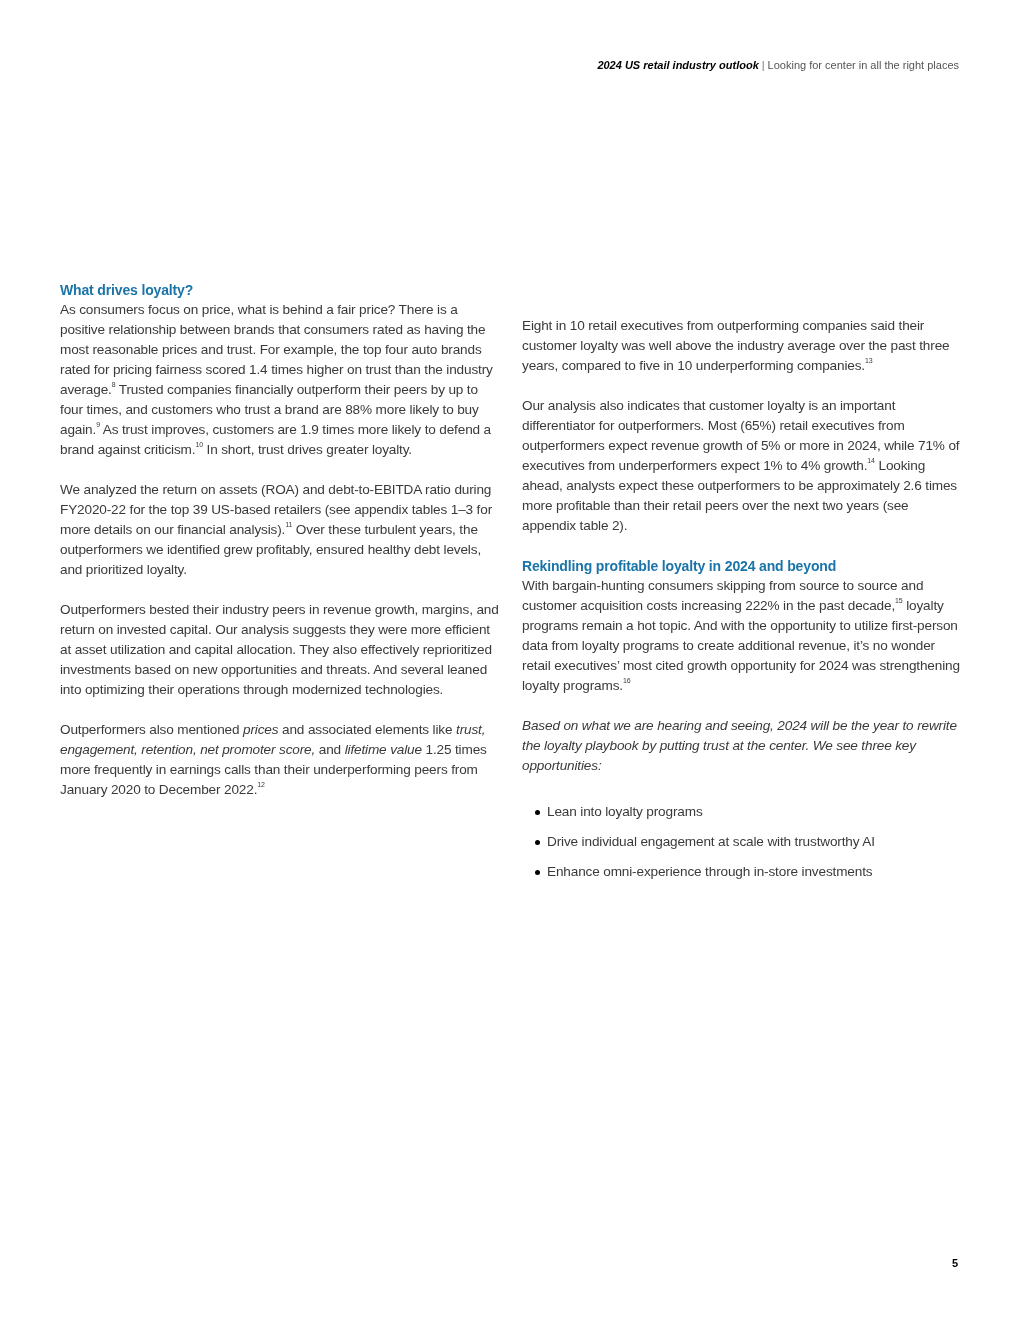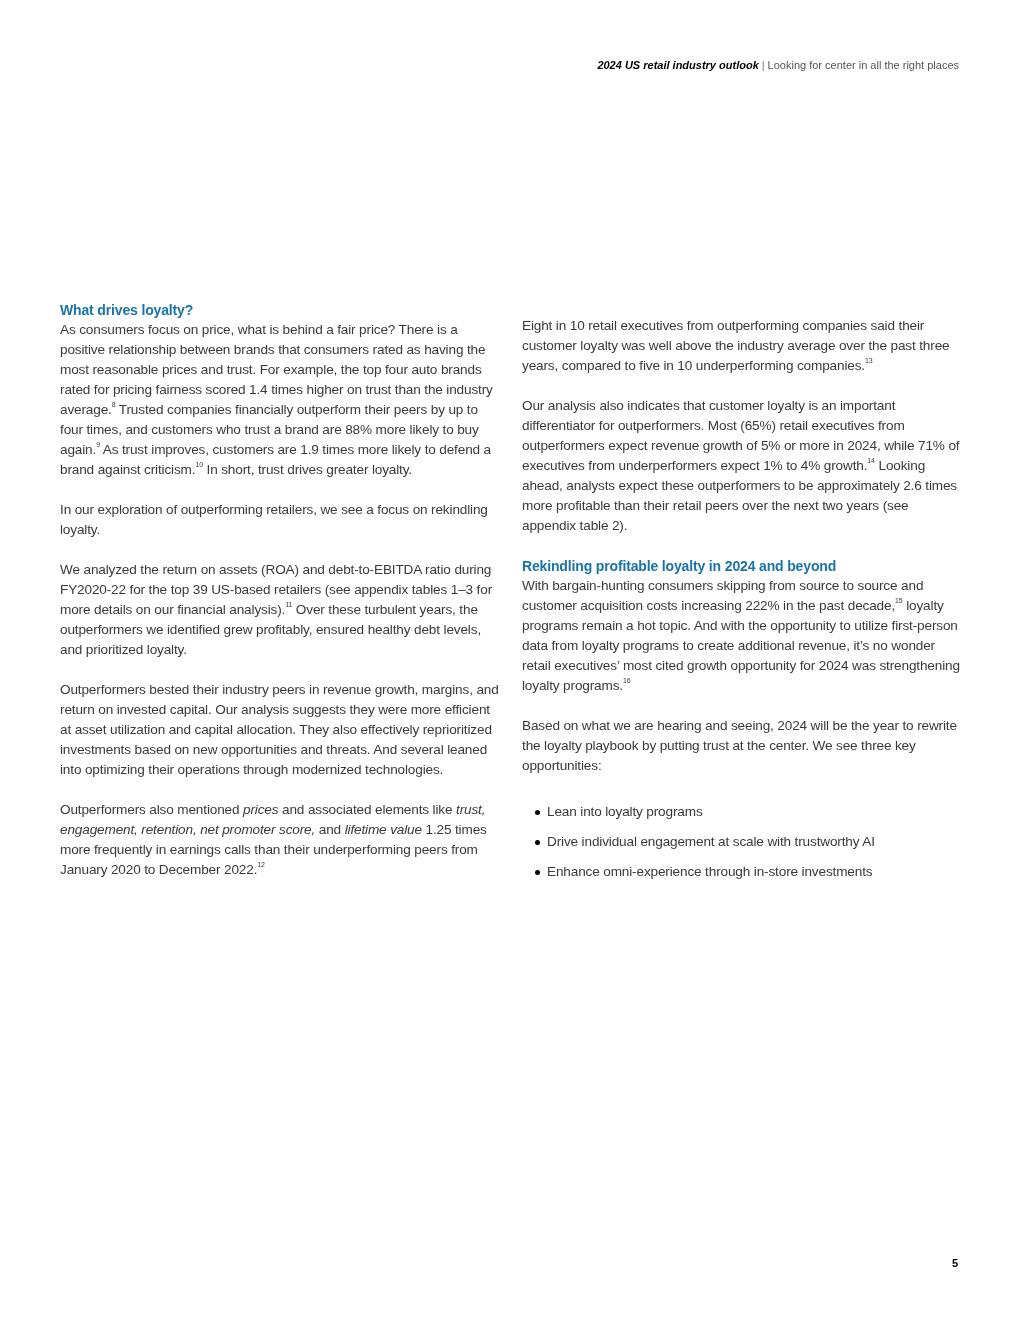--- a/index.html
+++ b/index.html
@@ -8,21 +8,21 @@
       font-family: "Liberation Sans", "DejaVu Sans", sans-serif;
       color: #3a3a3a;
     }
     .header {
       position: absolute; top: 57px; right: 61px;
       font-size: 11px; line-height: 16px; white-space: nowrap; color: #555;
     }
     .header .title { font-weight: bold; color: #000; font-style: italic; }
     .header .sep { color: #777; margin: 0 3px; }
     .col {
-      position: absolute; top: 300px; width: 440px;
+      position: absolute; top: 280px; width: 440px;
       font-size: 13.6px; line-height: 20px; letter-spacing: -0.15px;
     }
     .col.left { left: 60px; }
     .col.right { left: 522px; top: 316px; }
     h3 {
       margin: 0; font-size: 14px; line-height: 20px; font-weight: bold;
       color: #1a74a8;
     }
     p { margin: 0 0 20px 0; }
     sup { font-size: 7px; line-height: 0; vertical-align: super; position: relative; top: -1px; }
@@ -42,33 +42,32 @@
 <body>
 
 <div class="header">
   <span class="title">2024 US retail industry outlook</span><span class="sep">|</span><span>Looking for center in all the right places</span>
 </div>
 
 <div class="col left">
   <h3>What drives loyalty?</h3>
   <p><span>As consumers focus on price, what is behind a fair price? There is a positive relationship between brands that consumers rated as having the most reasonable prices and trust. For example, the top four auto brands rated for pricing fairness scored 1.4 times higher on trust than the industry average.</span><sup>8</sup><span> Trusted companies financially outperform their peers by up to four times, and customers who trust a brand are 88% more likely to buy again.</span><sup>9</sup><span> As trust improves, customers are 1.9 times more likely to defend a brand against criticism.</span><sup>10</sup><span> In short, trust drives greater loyalty.</span></p>
 
-  <p>In our exploration of outperforming retailers, we see a focus on rekindling loyalty.</p>
   <p><span>We analyzed the return on assets (ROA) and debt-to-EBITDA ratio during FY2020-22 for the top 39 US-based retailers (see appendix tables 1–3 for more details on our financial analysis).</span><sup>11</sup><span> Over these turbulent years, the outperformers we identified grew profitably, ensured healthy debt levels, and prioritized loyalty.</span></p>
   <p>Outperformers bested their industry peers in revenue growth, margins, and return on invested capital. Our analysis suggests they were more efficient at asset utilization and capital allocation. They also effectively reprioritized investments based on new opportunities and threats. And several leaned into optimizing their operations through modernized technologies.</p>
   <p><span>Outperformers also mentioned </span><em>prices</em><span> and associated elements like </span><em>trust, engagement, retention, net promoter score,</em><span> and </span><em>lifetime value</em><span> 1.25 times more frequently in earnings calls than their underperforming peers from January 2020 to December 2022.</span><sup>12</sup></p>
 </div>
 
 <div class="col right">
   <p><span>Eight in 10 retail executives from outperforming companies said their customer loyalty was well above the industry average over the past three years, compared to five in 10 underperforming companies.</span><sup>13</sup></p>
   <p><span>Our analysis also indicates that customer loyalty is an important differentiator for outperformers. Most (65%) retail executives from outperformers expect revenue growth of 5% or more in 2024, while 71% of executives from underperformers expect 1% to 4% growth.</span><sup>14</sup><span> Looking ahead, analysts expect these outperformers to be approximately 2.6 times more profitable than their retail peers over the next two years (see appendix table 2).</span></p>
 
   <h3>Rekindling profitable loyalty in 2024 and beyond</h3>
   <p><span>With bargain-hunting consumers skipping from source to source and customer acquisition costs increasing 222% in the past decade,</span><sup>15</sup><span> loyalty programs remain a hot topic. And with the opportunity to utilize first-person data from loyalty programs to create additional revenue, it’s no wonder retail executives’ most cited growth opportunity for 2024 was strengthening loyalty programs.</span><sup>16</sup></p>
-  <p style="margin-bottom:26px;">Based on what we are hearing and seeing, 2024 will be the year to rewrite the loyalty playbook by putting trust at the center. We see three key opportunities:</p>
+  <p style="margin-bottom:26px;font-style:italic;">Based on what we are hearing and seeing, 2024 will be the year to rewrite the loyalty playbook by putting trust at the center. We see three key opportunities:</p>
   <ul>
     <li><span class="bullet"></span><span>Lean into loyalty programs</span></li>
     <li><span class="bullet"></span><span>Drive individual engagement at scale with trustworthy AI</span></li>
     <li><span class="bullet"></span><span>Enhance omni-experience through in-store investments</span></li>
   </ul>
 </div>
 
 <div class="page-number">5</div>
 
 </body></html>

